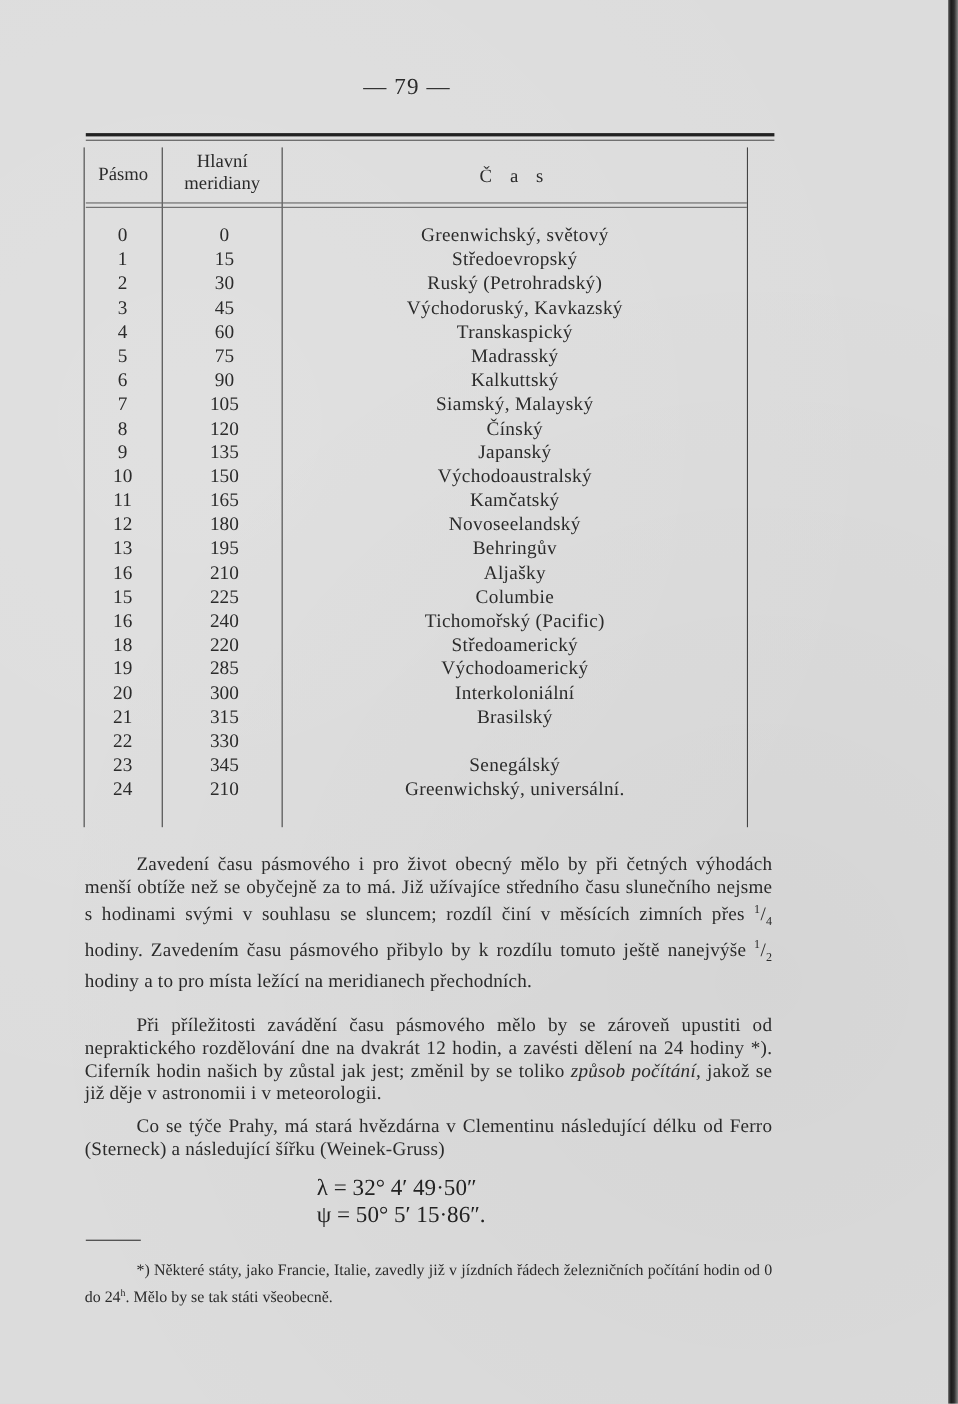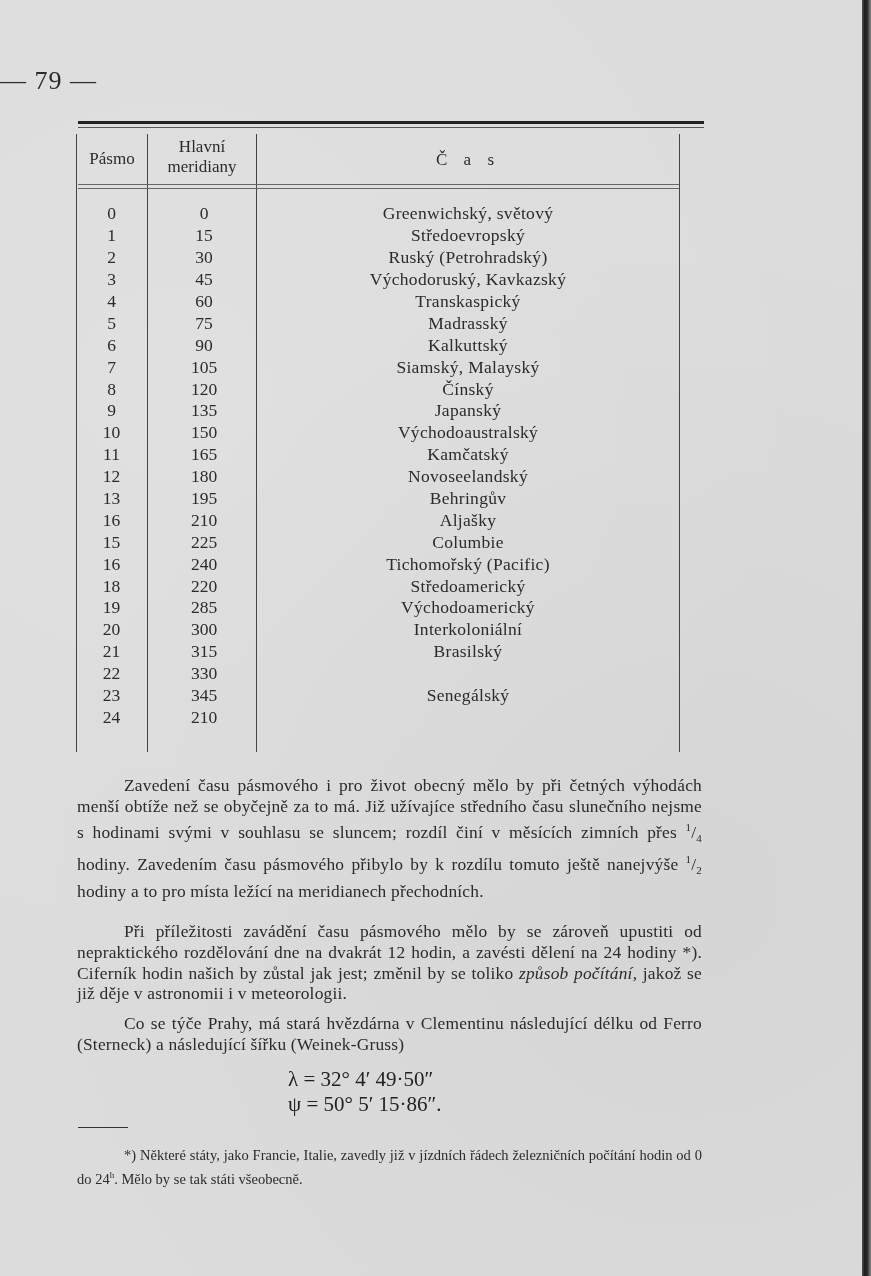--- a/index.html
+++ b/index.html
@@ -14,22 +14,22 @@
       background: #dcdcdc;
       background-image:
         radial-gradient(circle at 20% 30%, rgba(255,255,255,0.12), rgba(0,0,0,0) 60%),
         radial-gradient(circle at 80% 70%, rgba(0,0,0,0.03), rgba(0,0,0,0) 60%);
     }
     .page-edge {
       position: absolute; left: 862px; top: 0; width: 9px; height: 1276px;
       background: linear-gradient(to right, #555 0, #1c1c1c 30%, #2e2e2e 60%, #8a8a8a 100%);
     }
     .page-number {
-      position: absolute; left: 0; width: 740px; top: 66px; text-align: left;
-      font-size: 26px; letter-spacing: 1px; color: #2b2b2b;
+      position: absolute; left: 0; width: 740px; top: 66px; text-align: center;
+      font-size: 21px; letter-spacing: 1px; color: #2b2b2b;
     }
     
     .rule-thick { position: absolute; left: 78px; width: 626px; top: 121px; height: 3px; background: #222; }
     .rule-thin  { position: absolute; left: 78px; width: 626px; top: 127px; height: 1px; background: #555; }
     .vline { position: absolute; width: 1px; background: #444; }
     .hdr-rule1 { position: absolute; left: 78px; width: 601px; top: 184px; height: 1px; background: #666; }
     .hdr-rule2 { position: absolute; left: 78px; width: 601px; top: 188px; height: 1px; background: #666; }
     .hdr {
       position: absolute; text-align: center; font-size: 17px; line-height: 20px; color: #2b2b2b;
     }
@@ -196,20 +196,21 @@
           <span class="c2">330</span>
         </div>
       <div class="row">
           <span class="c1">23</span>
           <span class="c2">345</span>
           <span class="c3">Senegálský</span>
         </div>
       <div class="row">
           <span class="c1">24</span>
           <span class="c2">210</span>
+          <span class="c3">Greenwichský, universální.</span>
         </div>
     </div>
   </div>
 
   <p class="para indent" style="top:775px; margin:0;"><span>Zavedení času pásmového i pro život obecný mělo by při četných výhodách menší obtíže než se obyčejně za to má. Již užívajíce středního času slunečního nejsme s hodinami svými v souhlasu se sluncem; rozdíl činí v měsících zimních přes </span><span class="frac">1</span>/<span class="frac-d">4</span><span> hodiny. Zavedením času pásmového přibylo by k rozdílu tomuto ještě nanejvýše </span><span class="frac">1</span>/<span class="frac-d">2</span><span> hodiny a to pro místa ležící na meridianech přechodních.</span></p>
 
   <p class="para indent" style="top:921px; margin:0;"><span>Při příležitosti zavádění času pásmového mělo by se zároveň upustiti od nepraktického rozdělování dne na dvakrát 12 hodin, a zavésti dělení na 24 hodiny *). Ciferník hodin našich by zůstal jak jest; změnil by se toliko </span><em>způsob počítání,</em><span> jakož se již děje v astronomii i v meteorologii.</span></p>
 
   <p class="para indent" style="top:1013px; margin:0;">Co se týče Prahy, má stará hvězdárna v Clementinu následující délku od Ferro (Sterneck) a následující šířku (Weinek-Gruss)</p>
 

